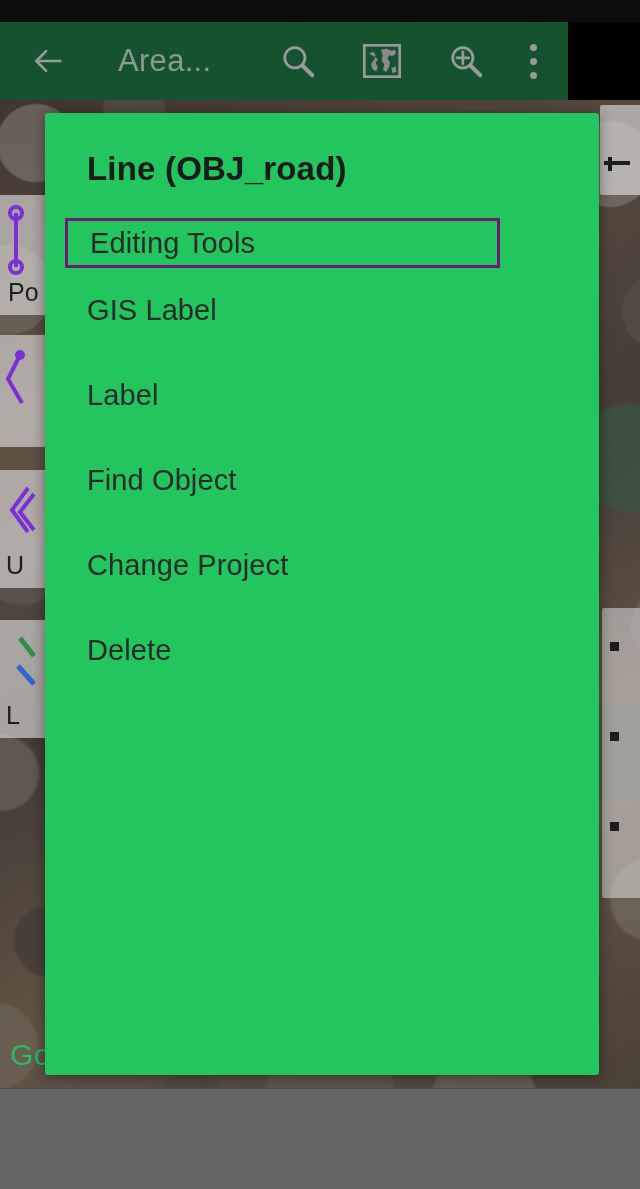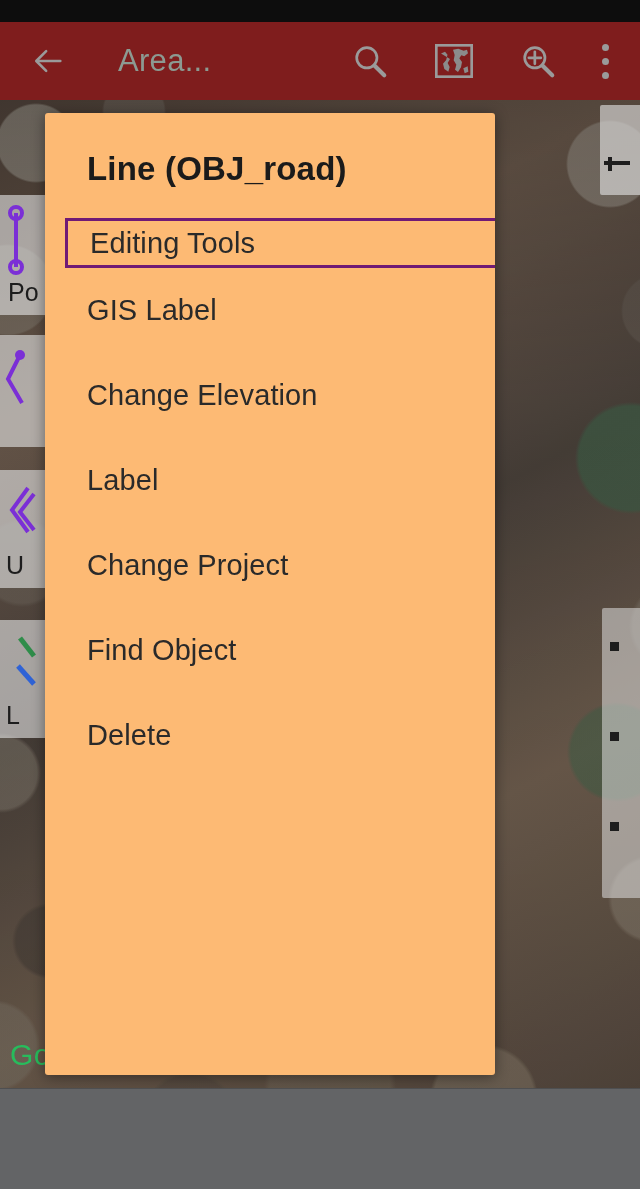--- a/index.html
+++ b/index.html
@@ -24,22 +24,22 @@
     position: absolute;
     left: 0; top: 0;
     width: 640px; height: 22px;
     background: #0d0d0d;
   }
 
   
   .app-bar {
     position: absolute;
     left: 0; top: 22px;
-    width: 640px; height: 78px;
-    background: #7f1d1d;
+    width: 568px; height: 78px;
+    background: #14532d;
     display: flex;
     align-items: center;
     padding: 0 18px 0 28px;
   }
 
   .back-icon {
     width: 42px; height: 42px;
     flex: 0 0 auto;
     display: flex; align-items: center; justify-content: center;
   }
@@ -150,22 +150,22 @@
     left: 0; top: 1088px;
     width: 640px; height: 101px;
     background: #636466;
     border-top: 1px solid #4e4f51;
   }
 
   
   .dialog {
     position: absolute;
     left: 45px; top: 113px;
-    width: 450px; height: 962px;
-    background: #fdba74;
+    width: 554px; height: 962px;
+    background: #22c55e;
     border-radius: 3px;
     box-shadow: 0 2px 14px rgba(0,0,0,.42);
     overflow: hidden;
   }
 
   .dialog-title {
     position: absolute;
     left: 42px; top: 37px;
     font-size: 33px;
     font-weight: bold;
@@ -311,30 +311,27 @@
     <div class="dialog-title">Line (OBJ_road)</div>
 
     <div class="menu-list">
       <div class="menu-item highlighted">
         <span>Editing Tools</span>
       </div>
       <div class="menu-item">
         <span>GIS Label</span>
       </div>
       <div class="menu-item">
-        <span>Change Elevation</span>
-      </div>
-      <div class="menu-item">
         <span>Label</span>
       </div>
       <div class="menu-item">
+        <span>Find Object</span>
+      </div>
+      <div class="menu-item">
         <span>Change Project</span>
-      </div>
-      <div class="menu-item">
-        <span>Find Object</span>
       </div>
       <div class="menu-item">
         <span>Delete</span>
       </div>
     </div>
   </div>
 
   <div class="nav-bar"></div>
 </div>
 

